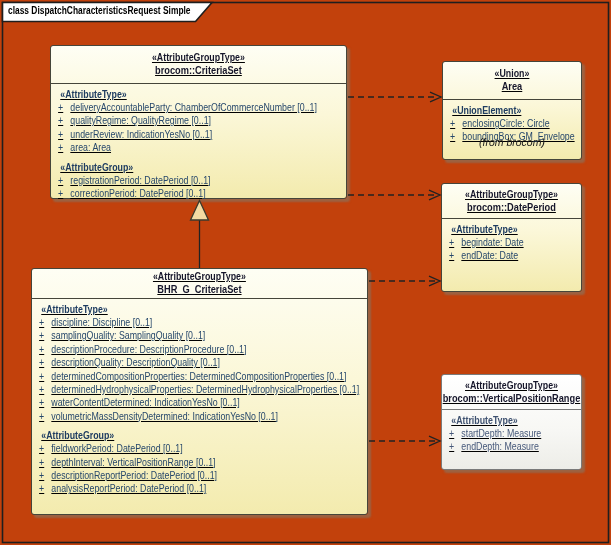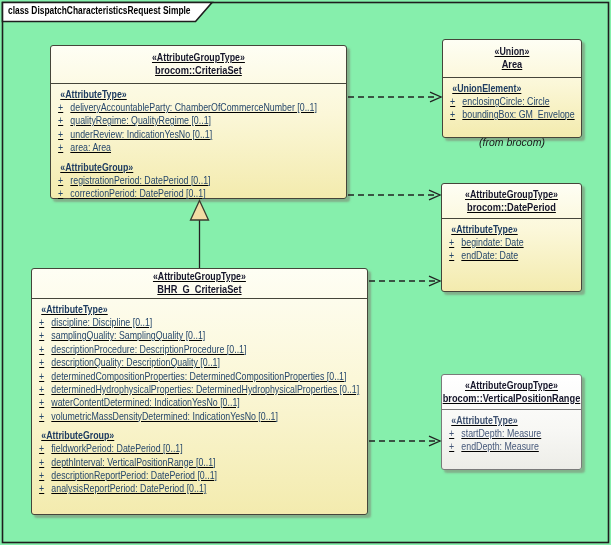--- a/index.html
+++ b/index.html
@@ -1,17 +1,17 @@
 <!DOCTYPE html>
 <html><head>
 <meta charset="utf-8">
 <style>
   html,body{margin:0;padding:0;}
   body{font-family:"Liberation Sans",sans-serif;background:#fff;}
-  #canvas{position:relative;width:611px;height:545px;background:#86efac;overflow:hidden;}
+  #canvas{position:relative;width:611px;height:545px;background:#c2410c;overflow:hidden;}
 
   
   .uml-box{position:absolute;border:1.4px solid #45453A;border-radius:3px;
     background:linear-gradient(180deg,#FEFEF4 0%,#FBF7D8 45%,#F3EBAE 100%);
     box-shadow:3px 3px 2px rgba(125,125,112,.55);z-index:2;box-sizing:border-box;text-decoration:underline;}
   .uml-box.plain{background:linear-gradient(180deg,#FFFFFF 0%,#F7F7F4 60%,#EDEDE8 100%);
     border-color:#7A7A7A;}
   .hdr{border-bottom:1.4px solid #45453A;display:flex;flex-direction:column;justify-content:center;overflow:hidden;}
   .plain .hdr{border-bottom-color:#7A7A7A;}
   .stereo{font-weight:700;color:#16162B;font-size:10.5px;line-height:13px;}
@@ -109,21 +109,21 @@
             <span>registrationPeriod: DatePeriod [0..1]</span>
           </div>
         <div class="row">
             <span class="vis">+</span>
             <span>correctionPeriod: DatePeriod [0..1]</span>
           </div>
       </div>
     </div>
   </div>
 
-  <div class="uml-box" style="left:442px;top:39px;width:140px;height:99px;">
+  <div class="uml-box" style="left:442px;top:61px;width:140px;height:99px;">
     <div class="hdr" style="height:37px;">
       <div class="fit ctr">
         <div class="stereo">«Union»</div>
         <div class="cname">Area</div>
       </div>
     </div>
     <div class="body">
       <div class="fit">
         <div class="sect-h">«UnionElement»</div>
         <div class="row">

